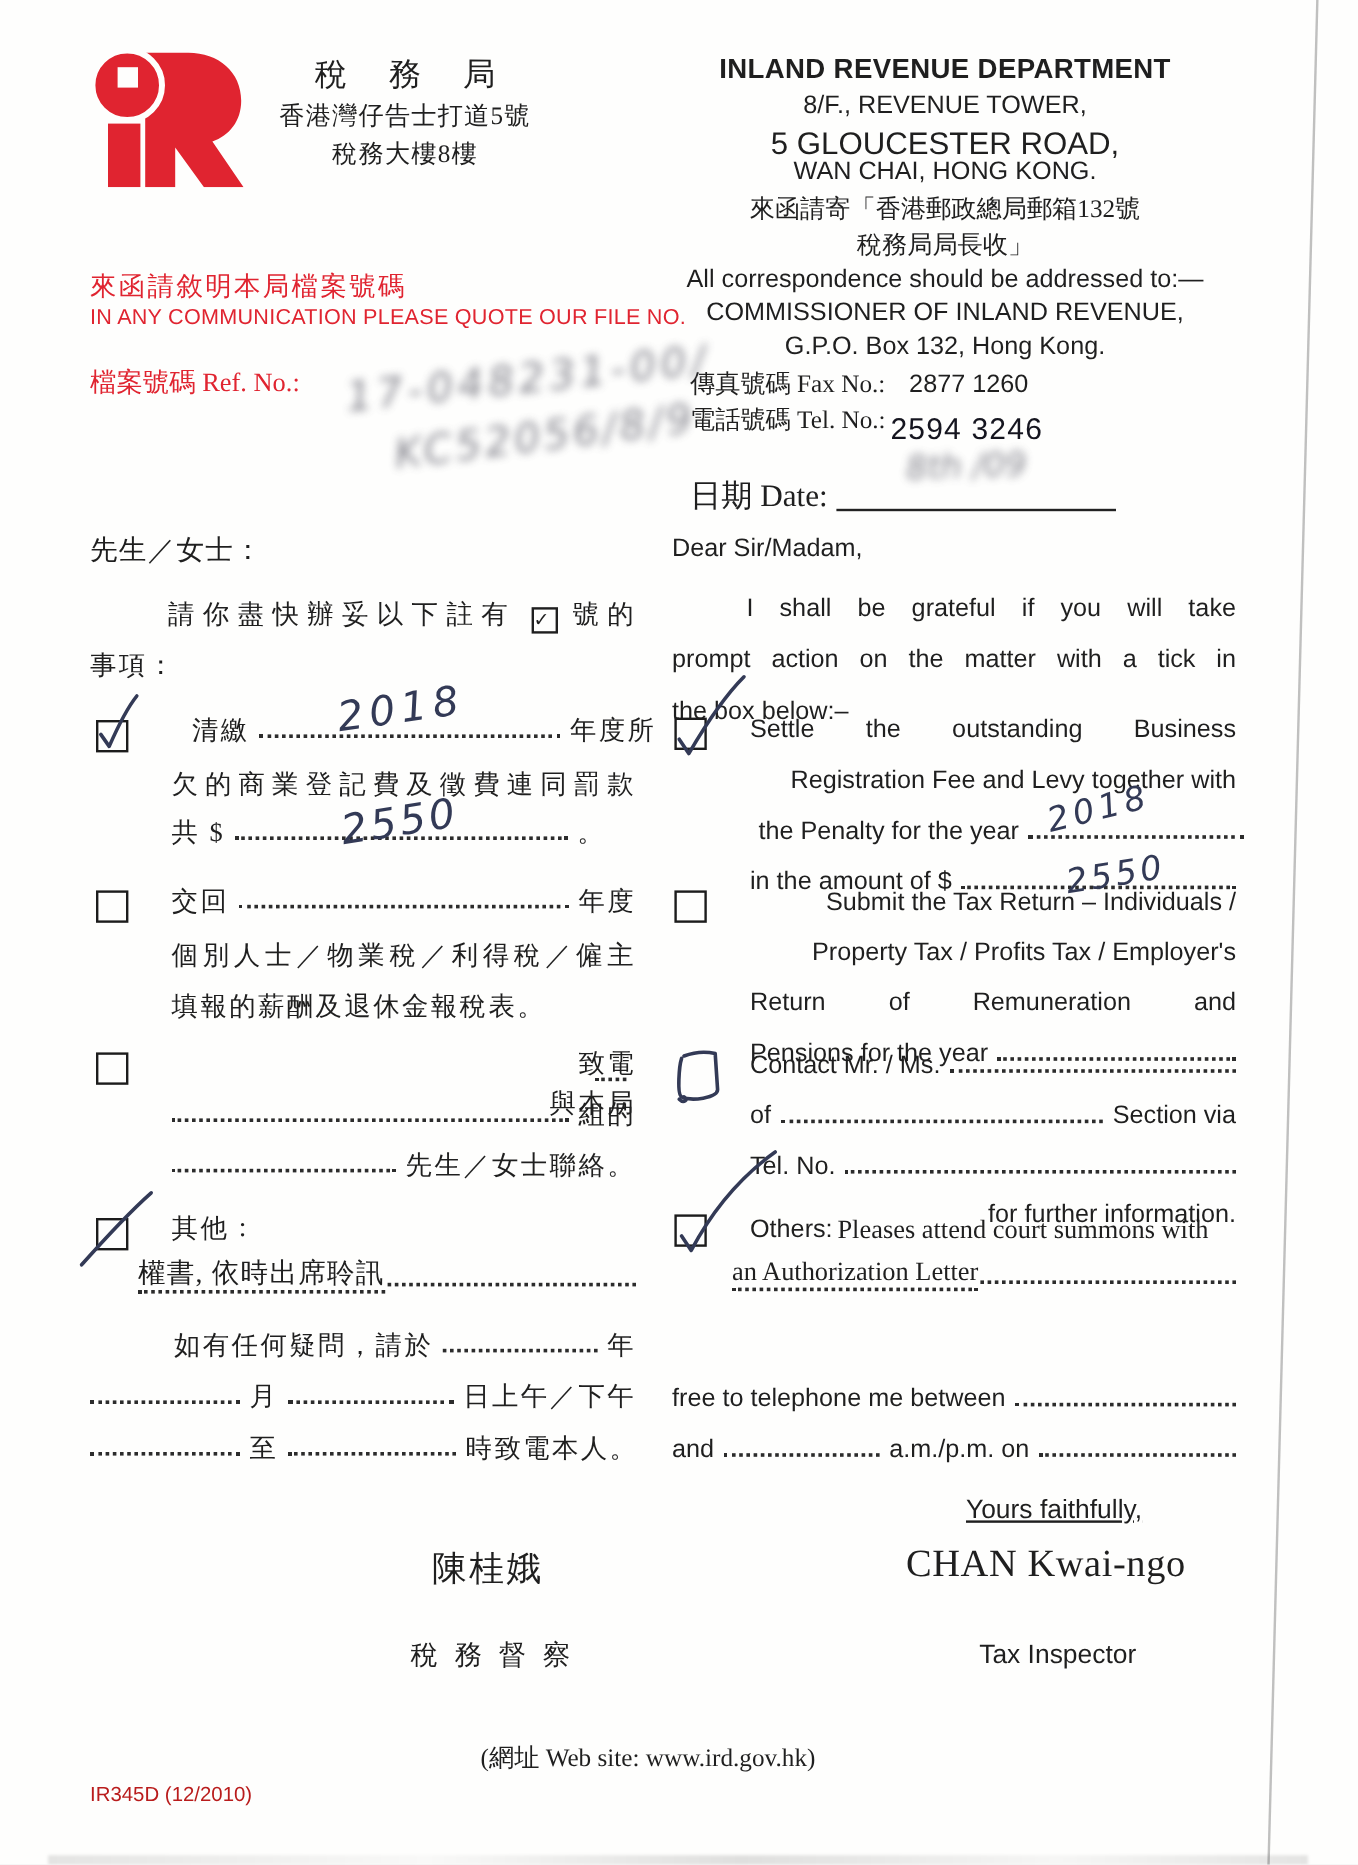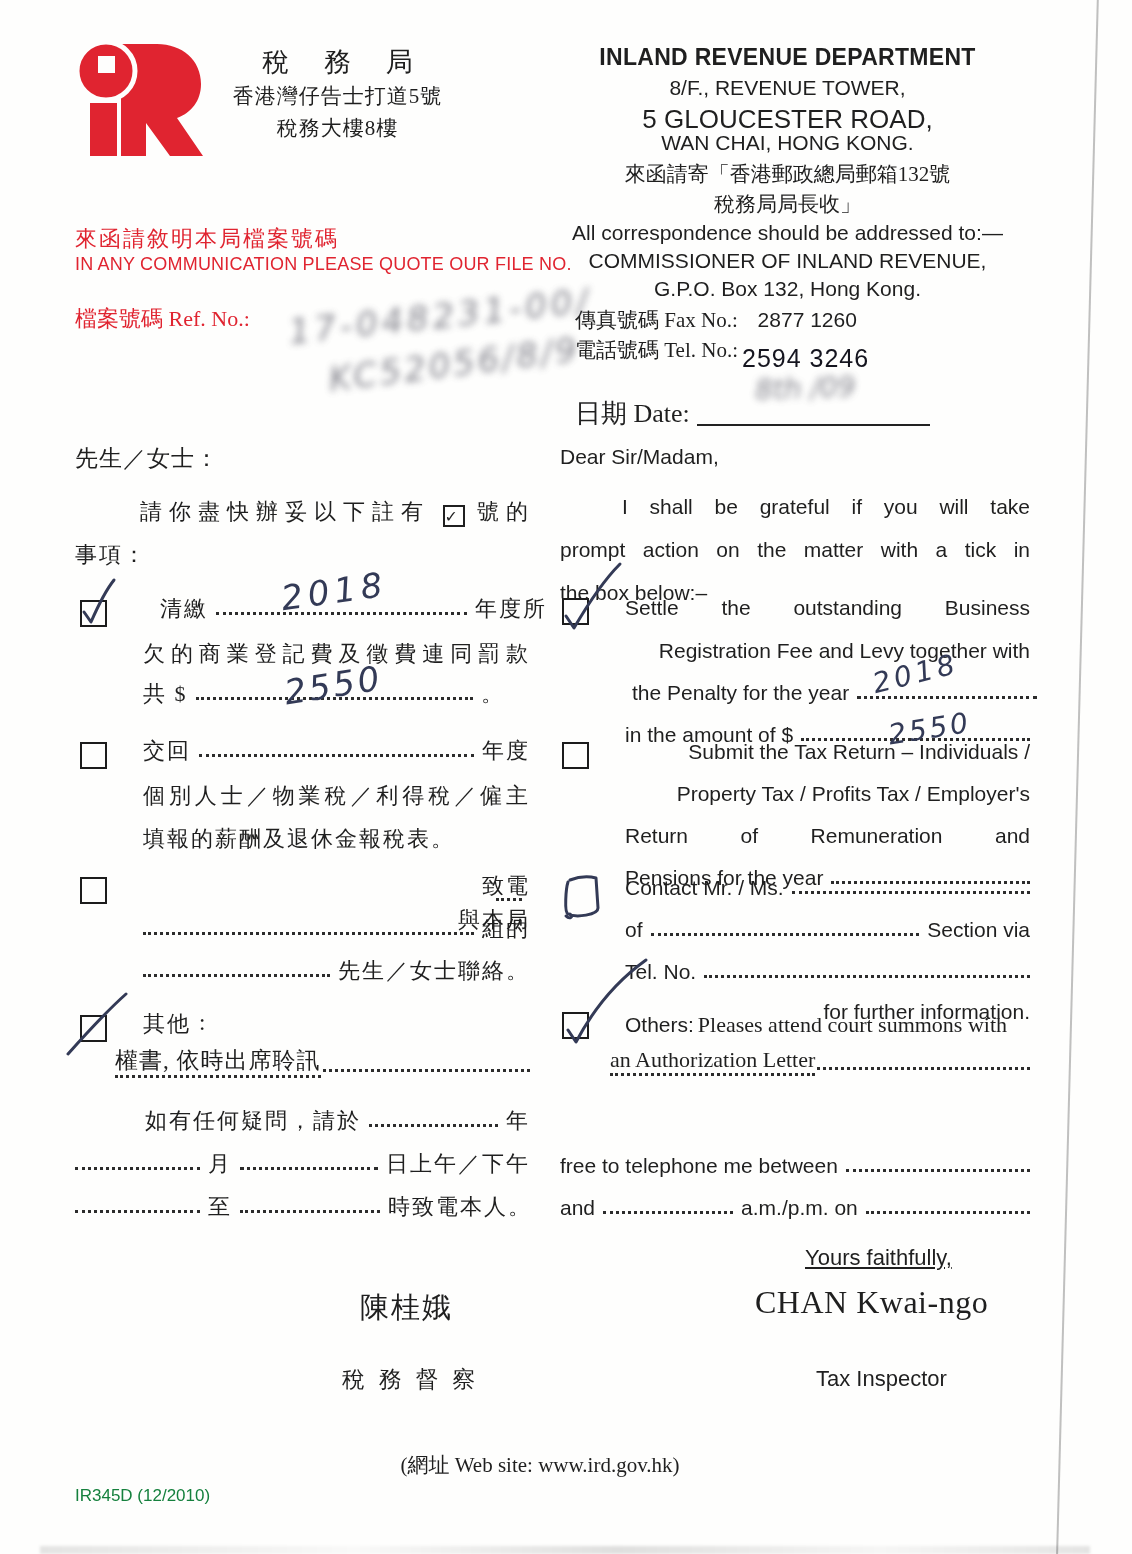--- a/index.html
+++ b/index.html
@@ -248,18 +248,18 @@
   </div>
 
   <div class="abs en" style="left:805px; top:1245px; font-size:22px;text-decoration:underline;">Yours faithfully,</div>
   <div class="abs serif" style="left:755px; top:1284px; font-size:32px; letter-spacing:.5px;">CHAN Kwai-ngo</div>
   <div class="abs en" style="left:816px; top:1366px; font-size:22px;">Tax Inspector</div>
   <div class="abs serif" style="left:360px; top:1288px; font-size:29px; letter-spacing:2px;">陳桂娥</div>
   <div class="abs cn" style="left:342px; top:1364px; font-size:23px; letter-spacing:4px;">稅 務 督 察</div>
 
   <div class="abs cn center" style="left:340px; top:1412px; width:400px; font-size:21px;margin-top:39px;">(網址 Web site: www.ird.gov.hk)</div>
 
-  <div class="abs en" style="left:75px; top:1486px; font-size:17px; color:#15803d;">IR345D (12/2010)</div>
+  <div class="abs en" style="left:75px; top:1486px; font-size:17px; color:#b91c1c;">IR345D (12/2010)</div>
 
   <div class="edge-line"></div>
   <div class="bottom-smudge"></div>
 
 </div>
 
 </body></html>

